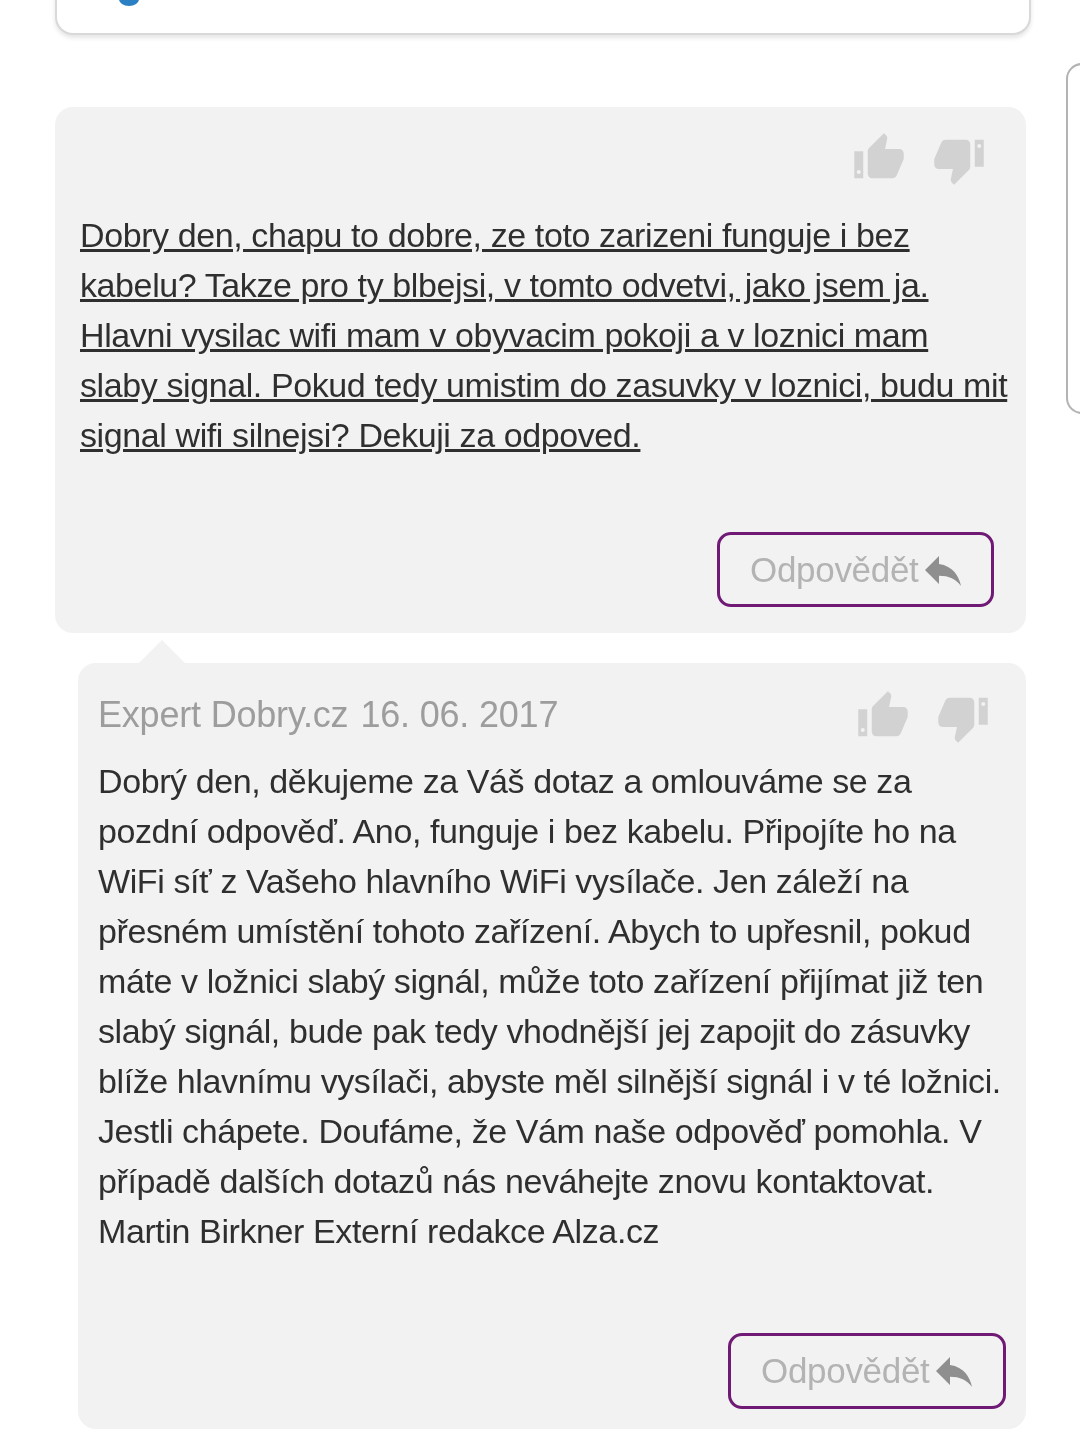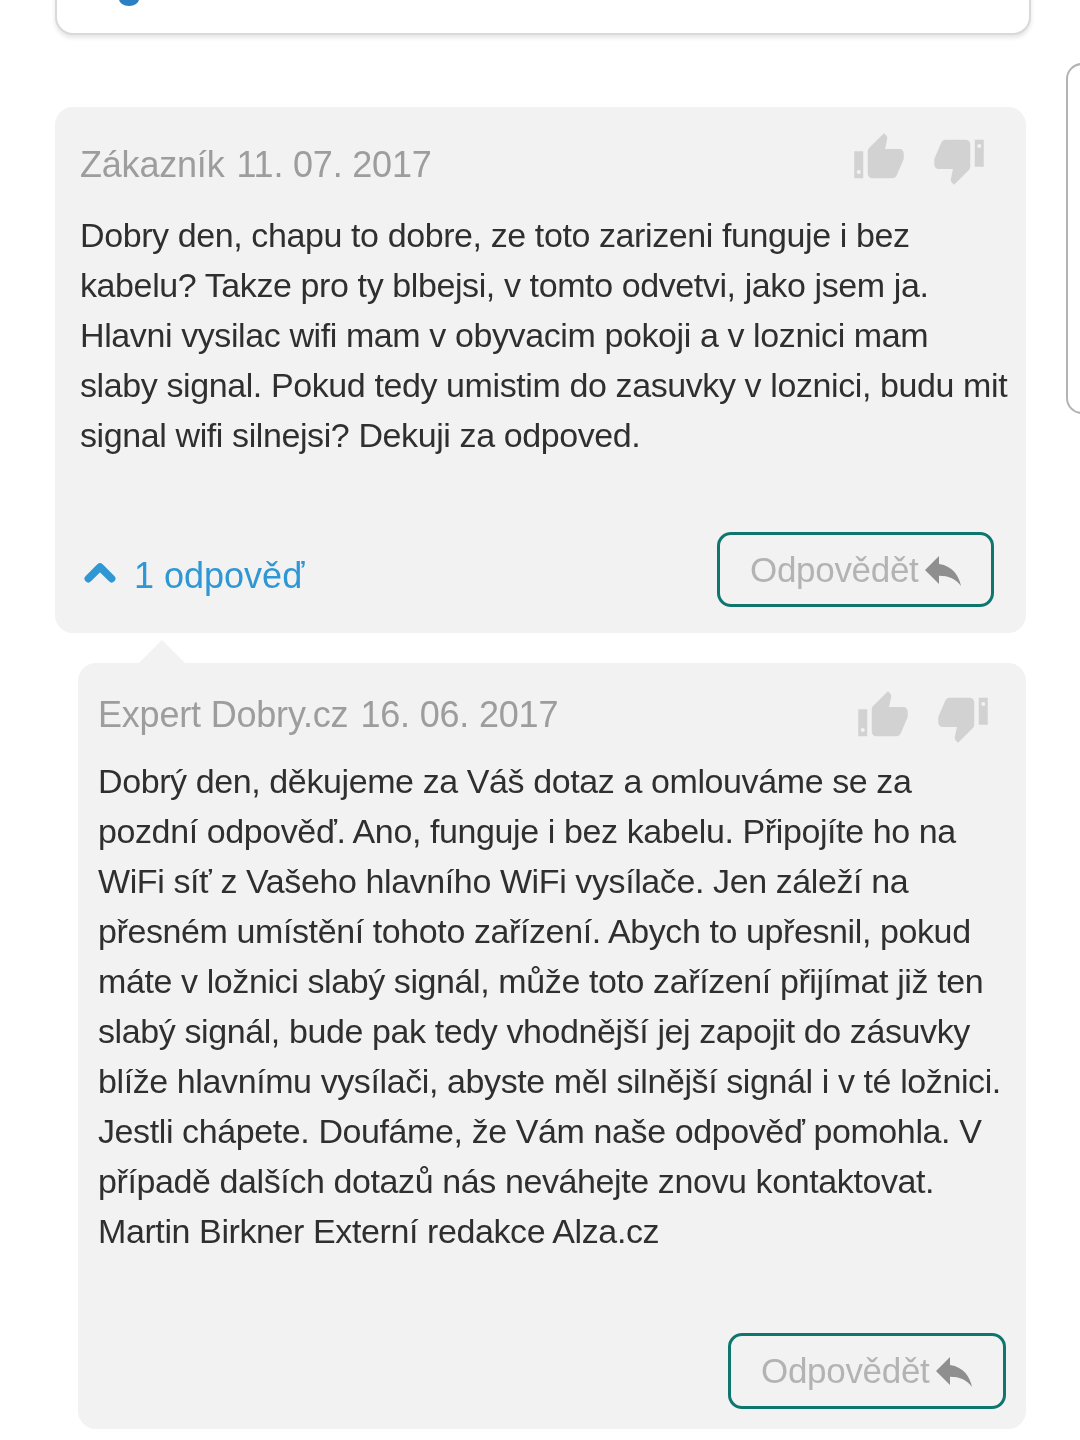--- a/index.html
+++ b/index.html
@@ -66,38 +66,38 @@
     width: 54px;
     height: 54px;
   }
   .card-body {
     position: absolute;
     font-size: 34px;
     line-height: 50px;
     color: #2f2f2f;
     letter-spacing: -0.4px;
   }
-  .card1 .card-body { left: 25px; top: 103px; width: 928px; }
+  .card1 .card-body { left: 25px; top: 103px; width: 928px; text-decoration: underline; }
   .card2 .card-body { left: 20px; top: 93px; width: 912px; }
   .reply-link {
     position: absolute;
     left: 25px;
     top: 441px;
     height: 56px;
     display: flex;
     align-items: center;
     gap: 14px;
     color: #2f97d4;
     font-size: 36px;
     cursor: pointer;
   }
   .reply-button {
     position: absolute;
     box-sizing: border-box;
-    border: 3px solid #0f766e;
+    border: 3px solid #701a75;
     border-radius: 14px;
     background: transparent;
     display: flex;
     align-items: center;
     justify-content: space-between;
     padding: 0 26px 0 30px;
     color: #b3b3b3;
     font-size: 35px;
     letter-spacing: -0.3px;
     cursor: pointer;
@@ -120,47 +120,36 @@
 <body>
 
 <div class="partial-card-top">
   <span class="blue-fragment"></span>
 </div>
 
 <div class="partial-card-right"></div>
 
 <div class="card card1" style="left:55px; top:107px; width:971px; height:526px;">
 
-  <div class="card-header">
-    <span class="author">Zákazník</span><span>11. 07. 2017</span>
-  </div>
 
   <span class="vote-icon" style="left:797px; top:24px;">
     <svg viewBox="0 0 24 24" width="54" height="54" fill="#d2d2d2">
       <path d="M1 21h4V9H1v12zM23 10c0-1.1-.9-2-2-2h-6.31l.95-4.57.03-.32c0-.41-.17-.79-.44-1.06L14.17 1 7.58 7.59C7.22 7.95 7 8.45 7 9v10c0 1.1.9 2 2 2h9c.83 0 1.54-.5 1.84-1.22l3.02-7.05c.09-.23.14-.47.14-.73v-2z"></path>
       <circle cx="3" cy="18.2" r="0.9" fill="#f2f2f2"></circle>
     </svg>
   </span>
   <span class="vote-icon" style="left:877px; top:26px;">
     <svg viewBox="0 0 24 24" width="54" height="54" fill="#d2d2d2">
       <path d="M15 3H6c-.83 0-1.54.5-1.84 1.22l-3.02 7.05c-.09.23-.14.47-.14.73v2c0 1.1.9 2 2 2h6.31l-.95 4.57-.03.32c0 .41.17.79.44 1.06L9.83 23l6.59-6.59c.36-.36.58-.86.58-1.41V5c0-1.1-.9-2-2-2zm4 0v12h4V3h-4z"></path>
       <circle cx="21" cy="5.8" r="0.9" fill="#f2f2f2"></circle>
     </svg>
   </span>
 
   <div class="card-body">Dobry den, chapu to dobre, ze toto zarizeni funguje i bez kabelu? Takze pro ty blbejsi, v tomto odvetvi, jako jsem ja. Hlavni vysilac wifi mam v obyvacim pokoji a v loznici mam slaby signal. Pokud tedy umistim do zasuvky v loznici, budu mit signal wifi silnejsi? Dekuji za odpoved.</div>
 
-  <div class="reply-link">
-    <span>
-      <svg viewBox="0 0 24 24" width="40" height="40" fill="none" stroke="#2f97d4" stroke-width="4.5" stroke-linecap="round" stroke-linejoin="round">
-        <path d="M5 16 L12 9 L19 16"></path>
-      </svg>
-    </span>
-    <span>1 odpověď</span>
-  </div>
 
   <button class="reply-button">
     <span>Odpovědět</span>
     <span style="display:flex;">
       <svg viewBox="0 0 24 24" width="48" height="48" fill="#8f8f8f">
         <path d="M10 9V5l-7 7 7 7v-4.1c5 0 8.5 1.6 11 5.1-1-5-4-10-11-11z"></path>
       </svg>
     </span>
   </button>
 </div>

